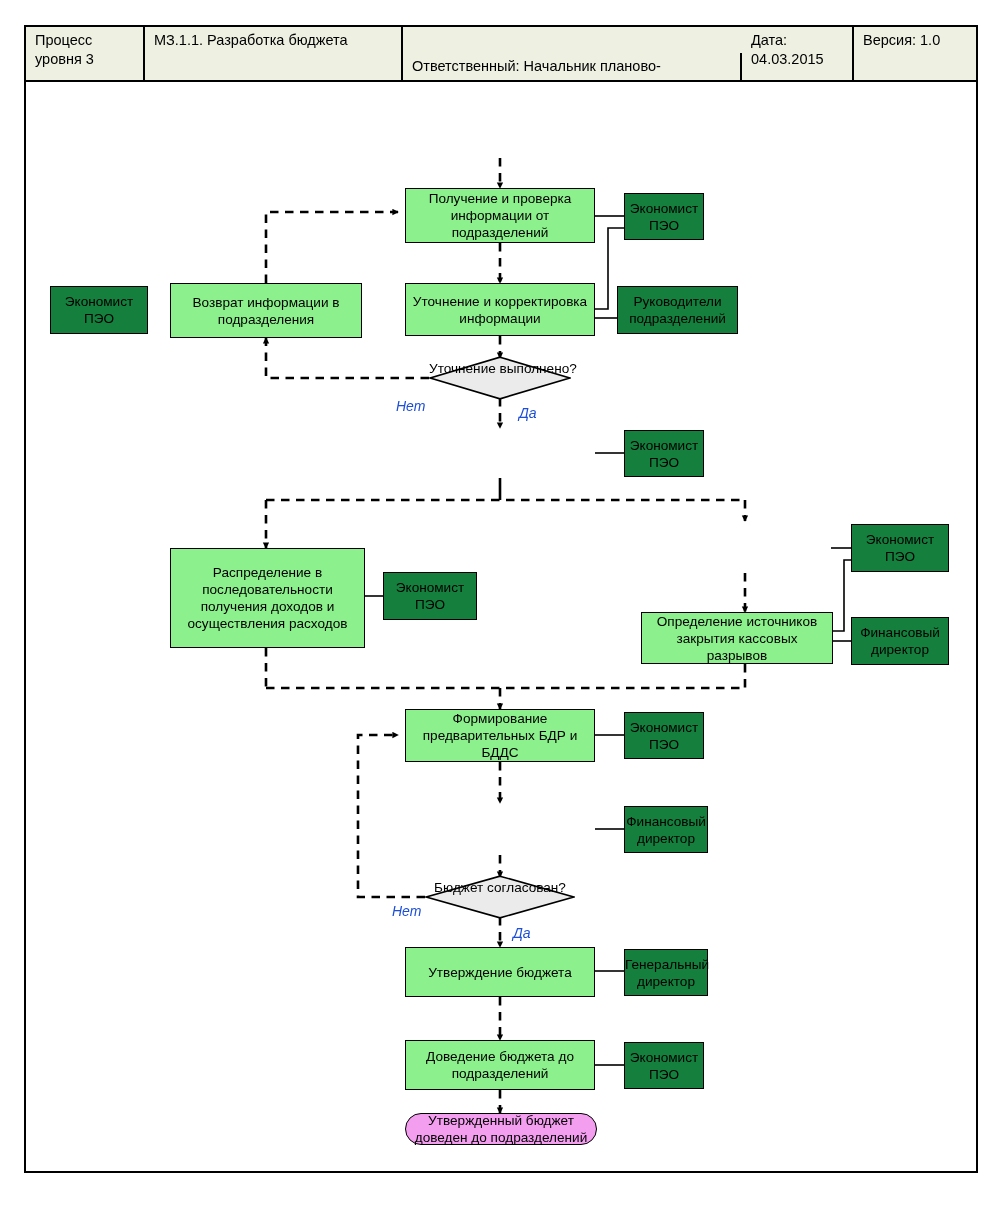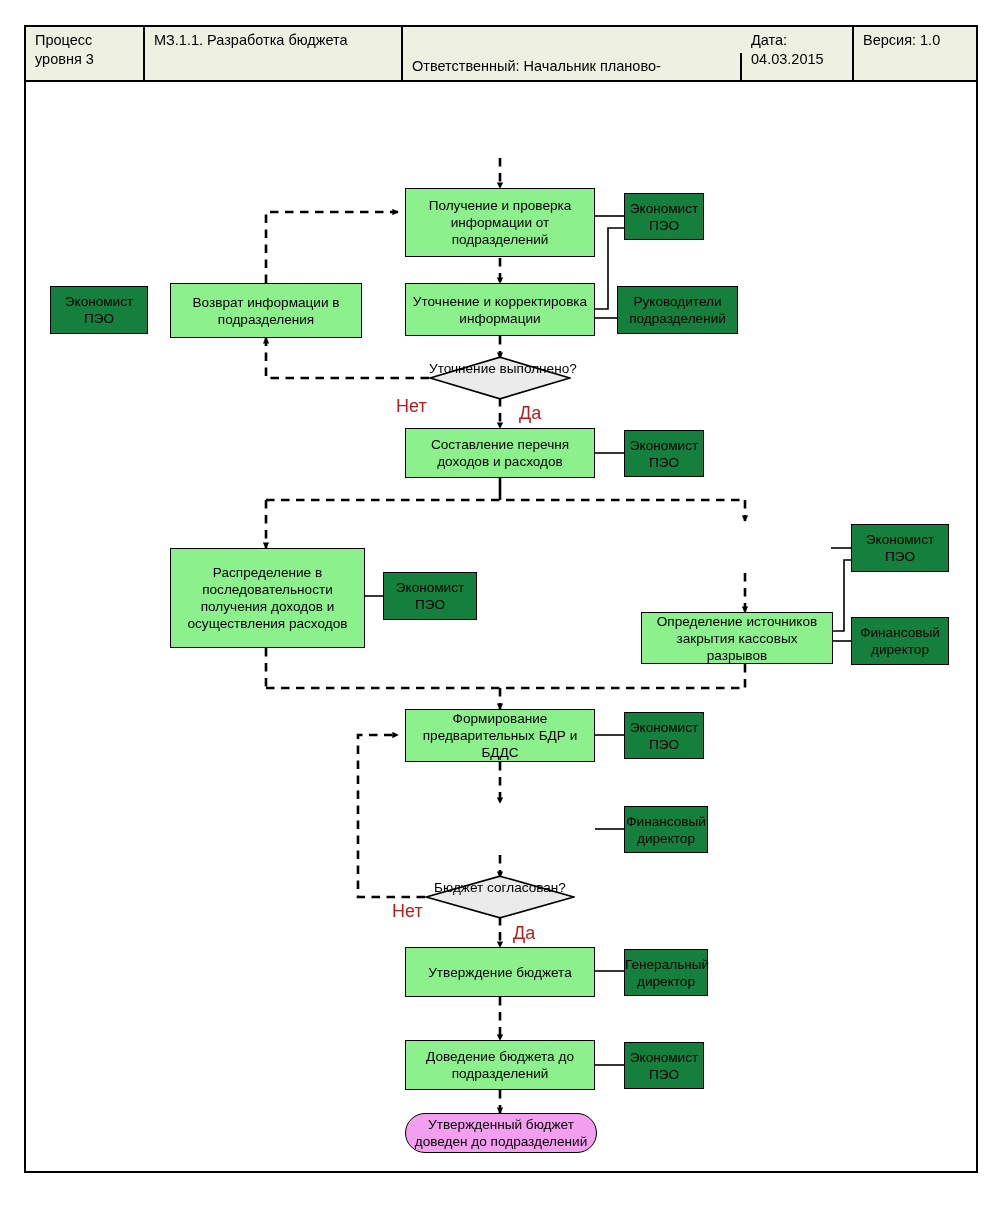--- a/index.html
+++ b/index.html
@@ -108,25 +108,26 @@
     position: absolute;
     left: 0; top: 0;
     width: 1001px;
     height: 1213px;
     z-index: 2;
   }
 
   
   .edge-label {
     position: absolute;
-    font-size: 18px;
+    font-size: 14px;
     line-height: 16px;
-    color: #b91c1c;
+    color: #1d4ed8;
     z-index: 6;
     white-space: nowrap;
+    font-style: italic;
   }
 </style>
 </head>
 <body>
 
 <div id="page">
 
   <div id="frame"></div>
 
   <div id="header-table">
@@ -211,21 +212,21 @@
 
       <path d="M595,829 L624,829"></path>
 
       <path d="M595,971 L624,971"></path>
 
       <path d="M595,1065 L624,1065"></path>
     </g>
   </svg>
 
 
-  <div class="shape proc" style="left:405px; top:188px; width:190px; height:69px;">
+  <div class="shape proc" style="left:405px; top:188px; width:190px; height:55px;">
     <span>Получение и проверка информации от подразделений</span>
   </div>
   <div class="shape role" style="left:624px; top:193px; width:80px; height:47px;">
     <span>Экономист ПЭО</span>
   </div>
 
   <div class="shape proc" style="left:170px; top:283px; width:192px; height:55px;">
     <span>Возврат информации в подразделения</span>
   </div>
   <div class="shape role" style="left:50px; top:286px; width:98px; height:48px;">
@@ -241,23 +242,20 @@
 
   <div class="decision" style="left:429px; top:356px; width:142px; height:44px;">
     <svg class="dia-svg" width="142" height="44" viewBox="0 0 142 44" xmlns="http://www.w3.org/2000/svg">
       <polygon points="71,1.2 140.8,22 71,42.8 1.2,22" fill="#ebebeb" stroke="#000000" stroke-width="1.6"></polygon>
     </svg>
     <div class="dia-text" style="top:4px;">Уточнение выполнено?</div>
   </div>
   <div class="edge-label" style="left:396px; top:398px;">Нет</div>
   <div class="edge-label" style="left:519px; top:405px;">Да</div>
 
-  <div class="shape proc" style="left:405px; top:428px; width:190px; height:50px;">
-    <span>Составление перечня доходов и расходов</span>
-  </div>
   <div class="shape role" style="left:624px; top:430px; width:80px; height:47px;">
     <span>Экономист ПЭО</span>
   </div>
 
   <div class="shape proc" style="left:170px; top:548px; width:195px; height:100px;">
     <span>Распределение в последовательности получения доходов и осуществления расходов</span>
   </div>
   <div class="shape role" style="left:383px; top:572px; width:94px; height:48px;">
     <span>Экономист ПЭО</span>
   </div>
@@ -300,17 +298,17 @@
     <span>Генеральный директор</span>
   </div>
 
   <div class="shape proc" style="left:405px; top:1040px; width:190px; height:50px;">
     <span>Доведение бюджета до подразделений</span>
   </div>
   <div class="shape role" style="left:624px; top:1042px; width:80px; height:47px;">
     <span>Экономист ПЭО</span>
   </div>
 
-  <div class="shape term" style="left:405px; top:1113px; width:192px; height:40px;">
+  <div class="shape term" style="left:405px; top:1113px; width:192px; height:32px;">
     <span>Утвержденный бюджет доведен до подразделений</span>
   </div>
 
 </div>
 
 </body></html>

